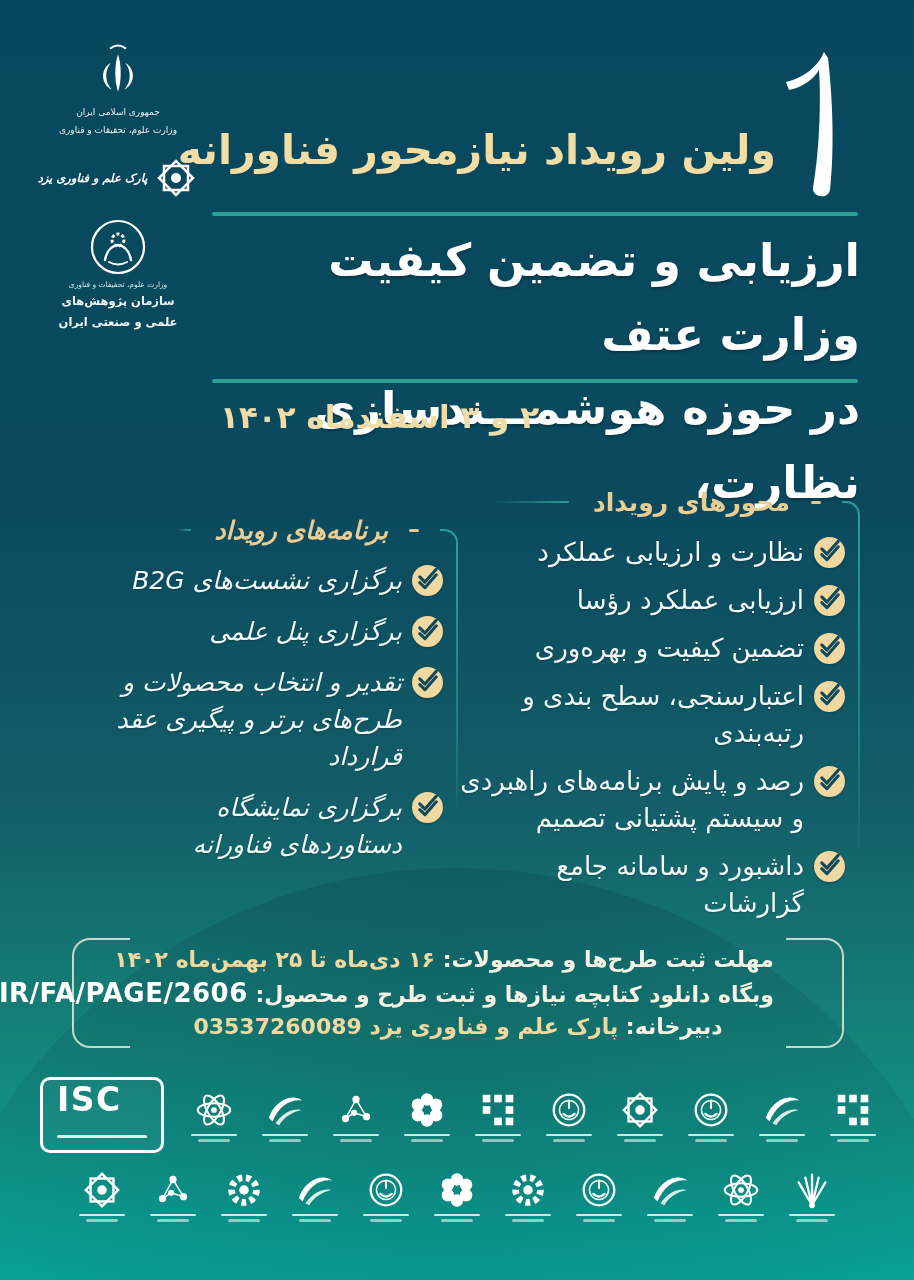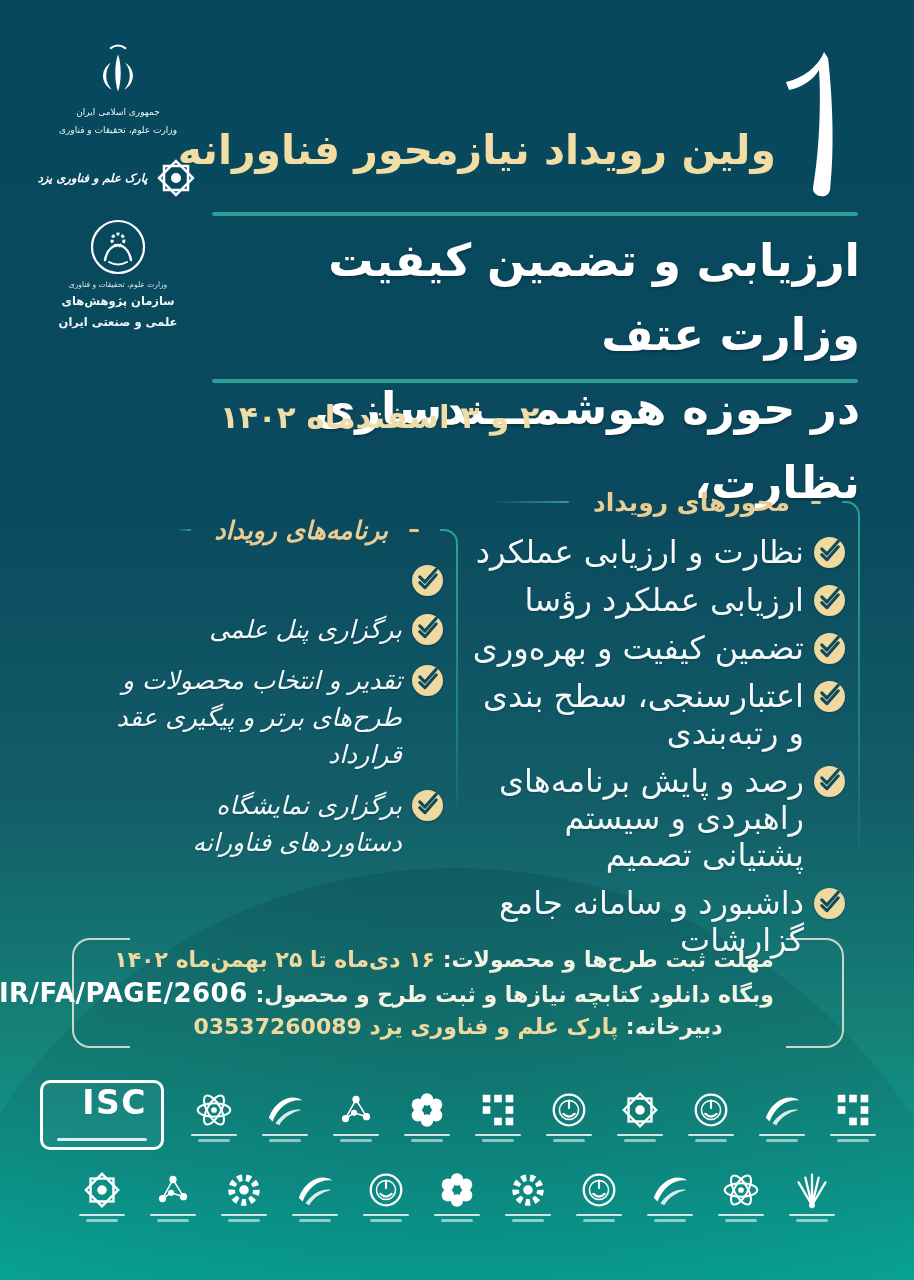--- a/index.html
+++ b/index.html
@@ -39,42 +39,42 @@
   .lead-long { width:78px; } .lead-short { width:14px; }
   .vline { position:absolute; right:0; width:2.5px; top:35px;
     background:linear-gradient(180deg,#2B9E95 0%,rgba(43,158,149,.55) 70%,rgba(43,158,149,.15) 100%); }
   .vl-axes { height:325px; } .vl-programs { height:258px; }
   .items { margin-top:16px; }
   .item { display:flex; align-items:flex-start; gap:9px; padding-right:14px; }
   .col-axes .item { margin-bottom:11px; }
   .col-programs .item { margin-bottom:14px; }
   .chk { width:33px; height:33px; flex:0 0 auto; margin-top:2px; filter:drop-shadow(0 1px 1px rgba(0,0,0,.25)); }
   .ck { fill:none; stroke:#0F4A5C; stroke-width:3; stroke-linecap:round; stroke-linejoin:round; }
-  .item-text { font-size:32px; color:#F3F8F8; line-height:37px; text-align:right; text-shadow:0 1px 2px rgba(0,0,0,.2); }
+  .item-text { font-size:26px; color:#F3F8F8; line-height:37px; text-align:right; text-shadow:0 1px 2px rgba(0,0,0,.2); }
   .col-programs .item-text { font-size:25px; }
   
   .info-box { position:absolute; left:72px; top:938px; width:772px; height:110px; box-sizing:border-box;
     display:flex; flex-direction:column; justify-content:space-between; padding:9px 70px; text-align:center; }
   .bk { position:absolute; top:0; bottom:0; width:58px; border:2px solid rgba(244,241,226,.8); box-sizing:border-box; }
   .bk-l { left:0; border-right:0; border-radius:18px 0 0 18px; }
   .bk-r { right:0; border-left:0; border-radius:0 18px 18px 0; }
   .info-line { font-size:22px; font-weight:bold; color:#F5F3E6; white-space:nowrap; }
   .gold { color:#EFD9A1; }
   .url { direction:ltr; unicode-bidi:embed; display:inline-block; font-size:26px; letter-spacing:.5px; color:#FFFFFF; margin-left:4px; }
   .ltr-num { direction:ltr; unicode-bidi:embed; display:inline-block; }
   
   .prow { position:absolute; left:0; width:914px; display:flex; justify-content:center; align-items:center; gap:15px; color:#fff; }
   .prow1 { top:1078px; height:74px; }
   .prow2 { top:1158px; height:74px; }
   .plogo { display:flex; flex-direction:column; align-items:center; gap:3px; width:56px; }
   .plogo-svg { width:42px; height:42px; }
   .cap { display:block; height:2.5px; border-radius:2px; background:rgba(255,255,255,.8); }
   .c1 { width:46px; } .c2 { width:32px; background:rgba(255,255,255,.55); }
   .isc { width:138px; }
-  .isc-box { border:3px solid #fff; border-radius:10px; padding:3px 14px 6px; display:flex; flex-direction:column; align-items:flex-start; gap:19px; background:rgba(255,255,255,.04); }
+  .isc-box { border:3px solid #fff; border-radius:10px; padding:3px 14px 12px; display:flex; flex-direction:column; align-items:flex-end; gap:19px; background:rgba(255,255,255,.04); }
   .isc-text { font-size:33px; font-weight:bold; letter-spacing:1.5px; color:#fff; line-height:1; }
   .cap-in { width:90px; height:3px; background:rgba(255,255,255,.85); border-radius:2px; }
   .defs { position:absolute; width:0; height:0; overflow:hidden; }
 </style>
 </head>
 <body>
 
 <svg class="defs" aria-hidden="true">
   <defs>
     <symbol id="sym-grid9" viewBox="0 0 44 44">
@@ -258,20 +258,21 @@
       <span class="lead-line lead-short"></span>
     </div>
     <div class="vline vl-programs"></div>
     <div class="items">
       <div class="item">
         <svg class="chk" viewBox="0 0 32 32">
             <circle cx="16" cy="16" r="15" fill="#EFD9A1"></circle>
             <path class="ck" d="M8.5 18 l5 5 L24.5 10.5"></path>
             <path class="ck" d="M8.5 12.5 l5 5 L24.5 5"></path>
           </svg>
+        <span class="item-text">برگزاری  نشست‌های B2G</span>
       </div>
       <div class="item">
         <svg class="chk" viewBox="0 0 32 32">
             <circle cx="16" cy="16" r="15" fill="#EFD9A1"></circle>
             <path class="ck" d="M8.5 18 l5 5 L24.5 10.5"></path>
             <path class="ck" d="M8.5 12.5 l5 5 L24.5 5"></path>
           </svg>
         <span class="item-text">برگزاری پنل علمی</span>
       </div>
       <div class="item">

